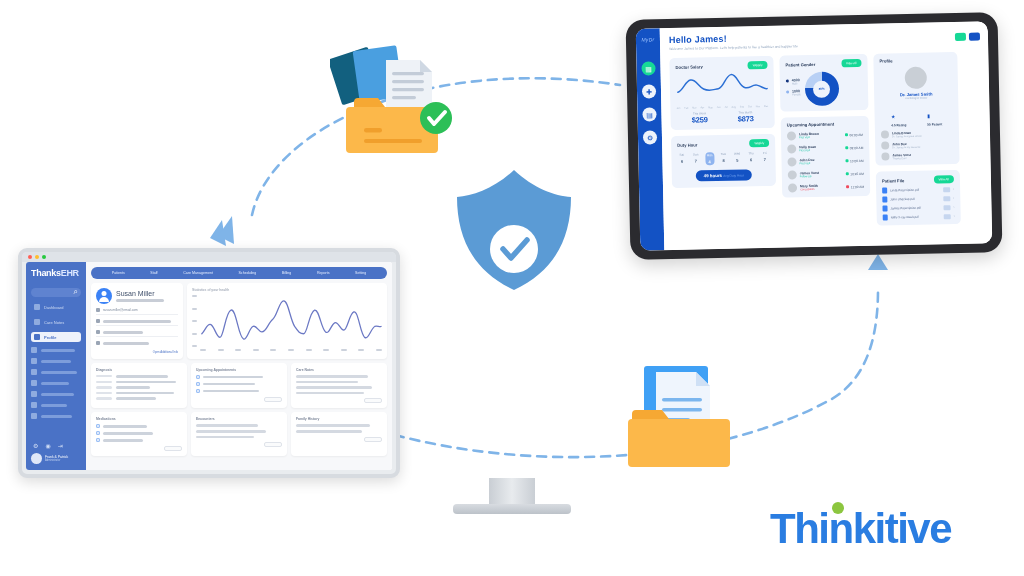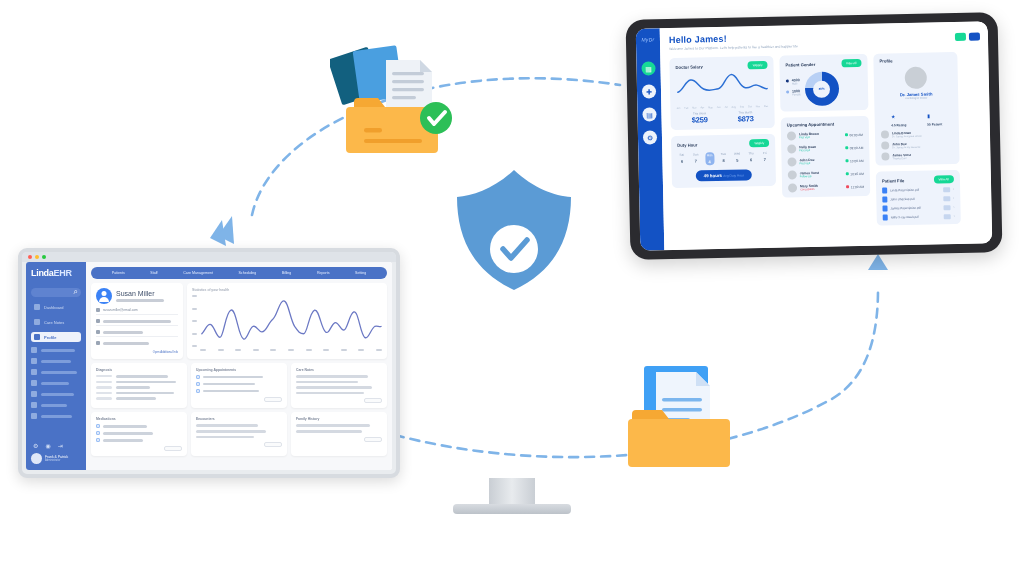--- a/index.html
+++ b/index.html
@@ -482,21 +482,21 @@
     <div class="mon-bezel">
       <div class="mon-bar">
         <span class="tl r"></span>
         <span class="tl y"></span>
         <span class="tl g"></span>
       </div>
       <div class="mon-screen">
 
         <div class="ehr-side">
           <div class="ehr-logo">
-            <span style="color:#fff">Linda</span><span>EHR</span>
+            <span style="color:#fff">Thanks</span><span>EHR</span>
           </div>
           <div class="ehr-search"></div>
 
           <div class="ehr-item">
             <span class="ehr-ic"></span>
             <span class="ehr-tx">Dashboard</span>
           </div>
           <div class="ehr-item">
             <span class="ehr-ic"></span>
             <span class="ehr-tx">Care Notes</span>
@@ -743,14 +743,18 @@
     <path d="M68 14 v 14 h 14 Z" fill="#cfe0f5"></path>
     <g fill="#7cb6ee">
       <rect x="34" y="40" width="40" height="3.6" rx="1.8"></rect>
       <rect x="34" y="50" width="40" height="3.6" rx="1.8"></rect>
       <rect x="34" y="60" width="28" height="3.6" rx="1.8"></rect>
     </g>
     <path d="M8 52 h 26 l 7 9 h 53 a4 4 0 0 1 4 4 v 40 a4 4 0 0 1 -4 4 h -86 a4 4 0 0 1 -4 -4 v -49 a4 4 0 0 1 4 -4 Z" fill="#f6a833"></path>
     <path d="M4 61 h 94 a4 4 0 0 1 4 4 v 40 a4 4 0 0 1 -4 4 h -94 a4 4 0 0 1 -4 -4 v -40 a4 4 0 0 1 4 -4 Z" fill="#fcb84a"></path>
   </svg>
 
+  <div class="brand">
+    <span>Thinkitive</span>
+    <span class="dot"></span>
+  </div>
 
 </div>
 
 </body></html>

